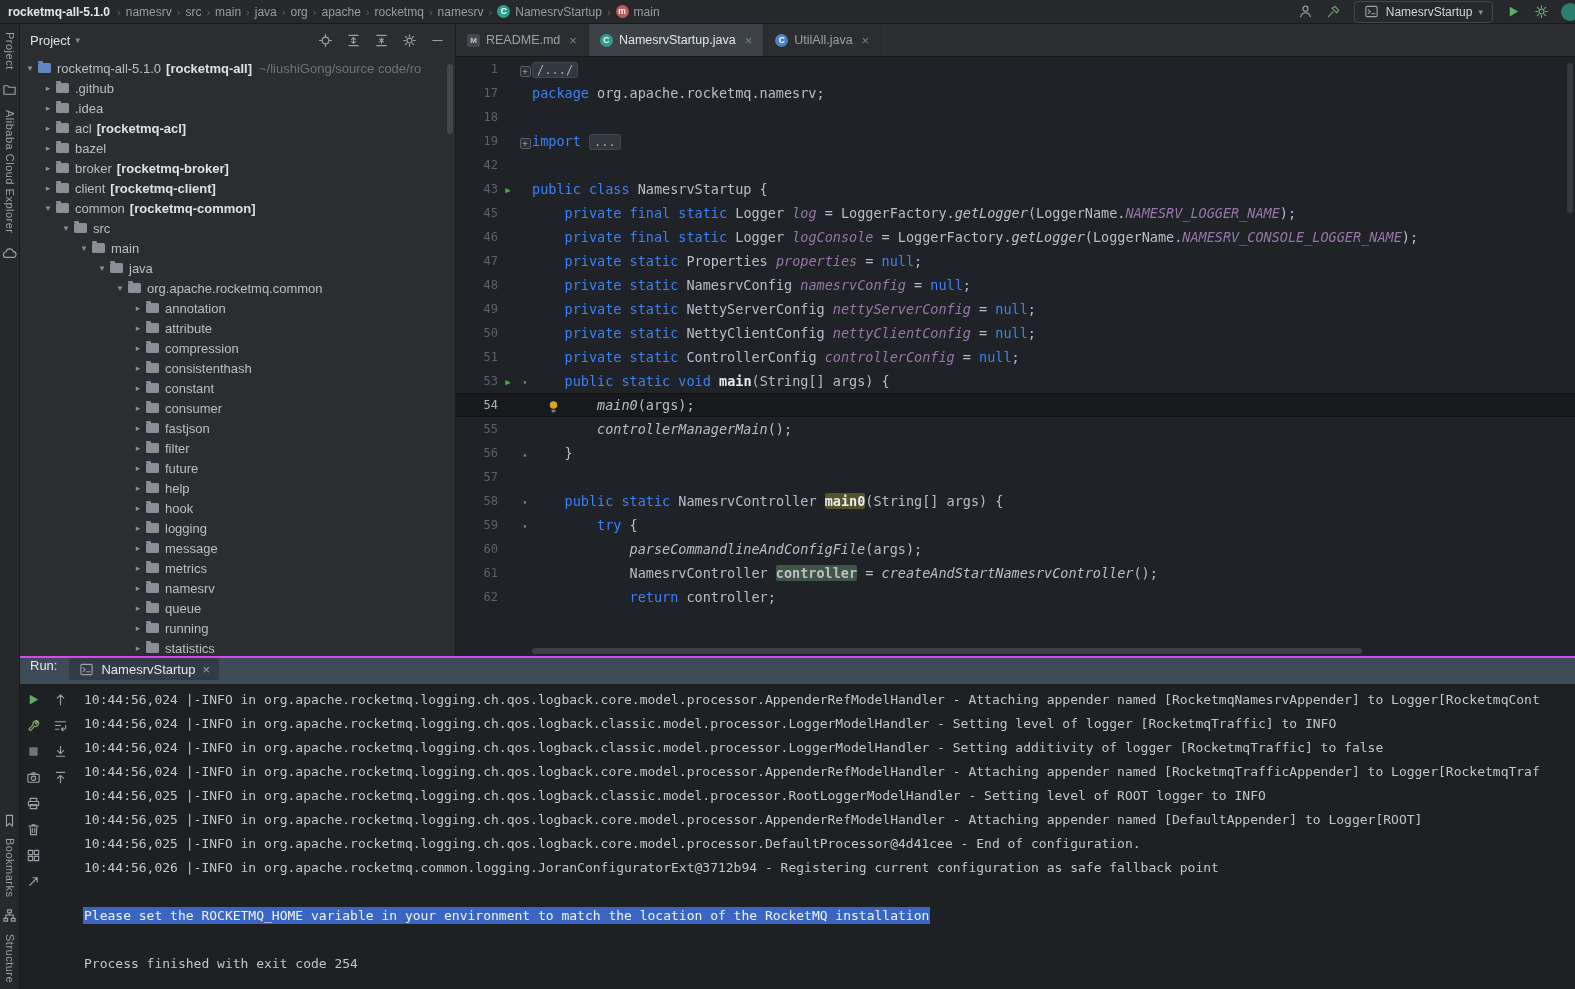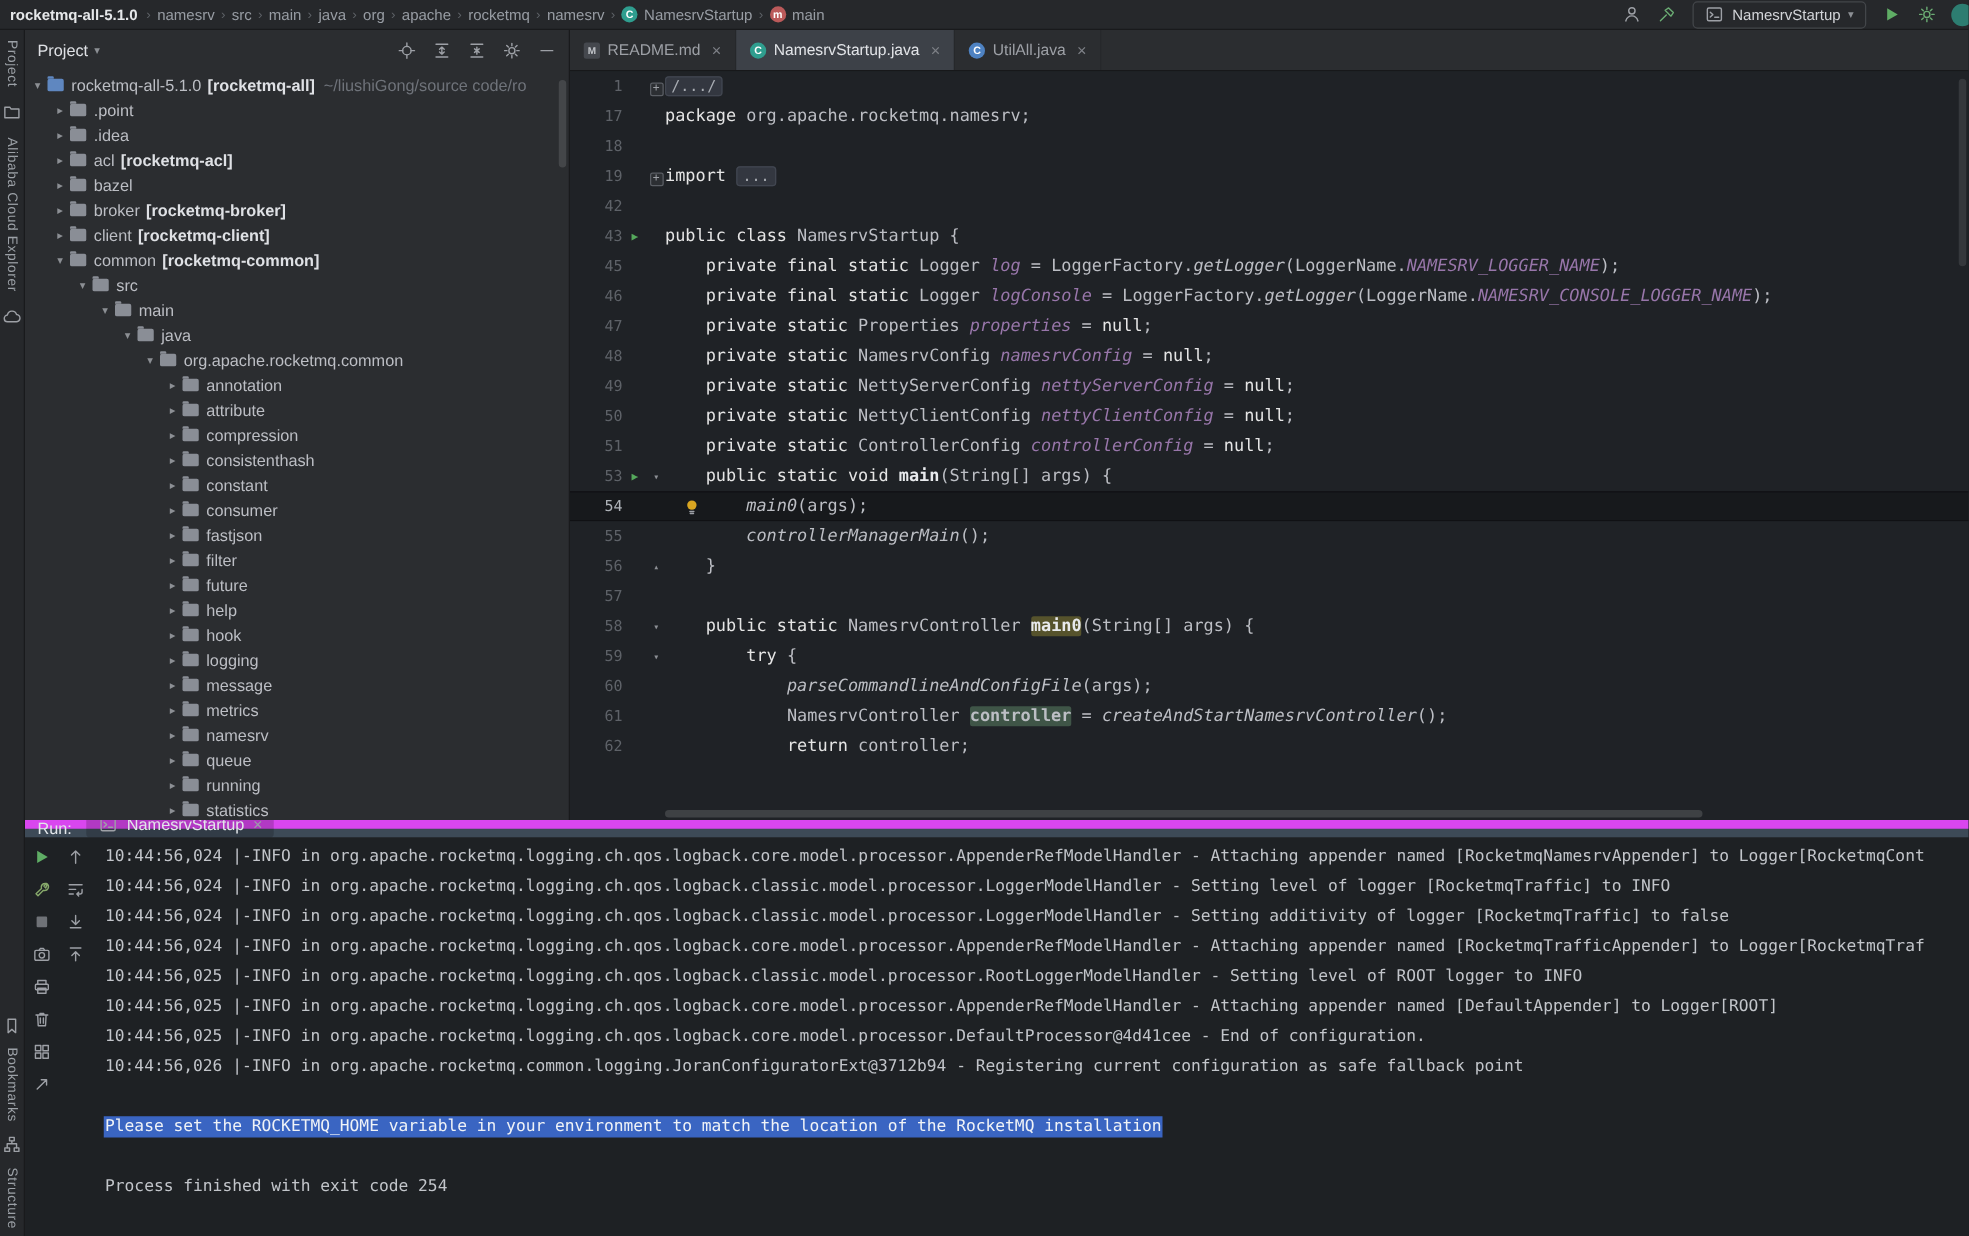--- a/index.html
+++ b/index.html
@@ -71,34 +71,34 @@
   .g2{width:20px;flex:none;text-align:center;}
   .g3{width:14px;flex:none;text-align:center;}
   .grun{color:#55a85c;font-size:9px;}
   .foldbox{display:inline-block;width:9px;height:9px;line-height:8px;font-size:9px;color:#9da0a6;border:1px solid #5a5e64;
            border-radius:2px;background:#2c2f33;}
   .foldmk{color:#8c8f94;font-size:8px;}
   .code{flex:1;}
   .code.rel{position:relative;}
   .bulb{position:absolute;left:14px;top:4px;width:14px;height:14px;}
   .t-p{color:#bcbec4;}
-  .t-k{color:#e5e5e5;}
+  .t-k{color:#3b82f6;}
   .t-f,.t-c{color:#9876aa;font-style:italic;}
   .t-m{color:#bcbec4;font-style:italic;}
   .t-d{color:#e8eaed;font-weight:bold;}
   .t-dh{color:#e8eaed;font-weight:bold;background:#56532c;border-radius:2px;}
   .t-vh{background:#3f5547;border-radius:2px;font-weight:bold;}
   .t-fold{background:#333740;color:#a9adb3;border:1px solid #414650;border-radius:3px;padding:0 4px;font-size:12px;}
   .hscroll{position:absolute;left:76px;bottom:2px;width:830px;height:6px;border-radius:3px;background:rgba(255,255,255,.14);}
   .vscroll{position:absolute;right:2px;top:6px;width:6px;height:150px;border-radius:3px;background:rgba(255,255,255,.10);}
 
   
   .run-panel{flex:1;display:flex;flex-direction:column;min-height:0;}
-  .run-header{height:14px;flex:none;display:flex;align-items:flex-end;gap:12px;padding:0 10px;background:#3d4a57;
-              color:#e2e6ea;font-size:13px;border-top:7px solid #d946ef;box-sizing:border-box;}
+  .run-header{height:28px;flex:none;display:flex;align-items:flex-start;gap:12px;padding:0 10px;background:#3d4a57;
+              color:#e2e6ea;font-size:13px;border-top:2px solid #d946ef;box-sizing:border-box;}
   .run-tab{display:flex;align-items:center;gap:7px;padding:3px 9px;background:rgba(0,0,0,.18);border-radius:3px;}
   .run-tab .close{color:#9aa0a6;font-size:13px;}
   .run-body{flex:1;display:flex;background:#1e2124;min-height:0;}
   .run-toolbar{width:27px;flex:none;display:flex;flex-direction:column;align-items:center;gap:10px;padding-top:7px;}
   .rt-btn{width:16px;height:16px;display:flex;align-items:center;justify-content:center;}
   .console{flex:1;min-width:0;overflow:hidden;font-family:"DejaVu Sans Mono","Liberation Mono",monospace;font-size:13px;
            line-height:24px;color:#c2c5ca;white-space:pre;padding:4px 0 0 10px;}
   .cline{height:24px;}
   .sel{background:#3a65c2;color:#f0f3f7;box-shadow:0 0 0 1px #3a65c2;}
 </style>
@@ -248,21 +248,21 @@
               <div class="trow" style="padding-left: 2px;">
                 <span class="chev">▾</span>
                 <span class="folder root"></span>
                 <span class="tlabel">rocketmq-all-5.1.0</span>
                 <span class="tmod">[rocketmq-all]</span>
                 <span class="tpath">~/liushiGong/source code/ro</span>
               </div>
               <div class="trow" style="padding-left: 20px;">
                 <span class="chev">▸</span>
                 <span class="folder"></span>
-                <span class="tlabel">.point</span>
+                <span class="tlabel">.github</span>
               </div>
               <div class="trow" style="padding-left: 20px;">
                 <span class="chev">▸</span>
                 <span class="folder"></span>
                 <span class="tlabel">.idea</span>
               </div>
               <div class="trow" style="padding-left: 20px;">
                 <span class="chev">▸</span>
                 <span class="folder"></span>
                 <span class="tlabel">acl</span>

